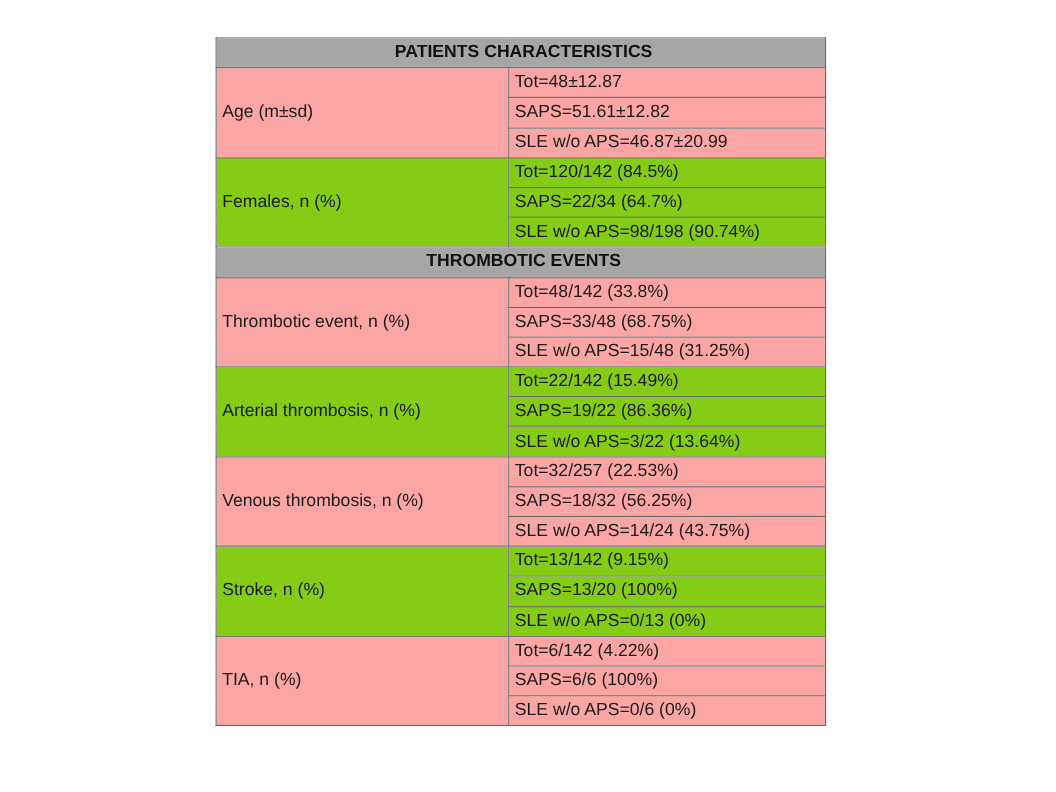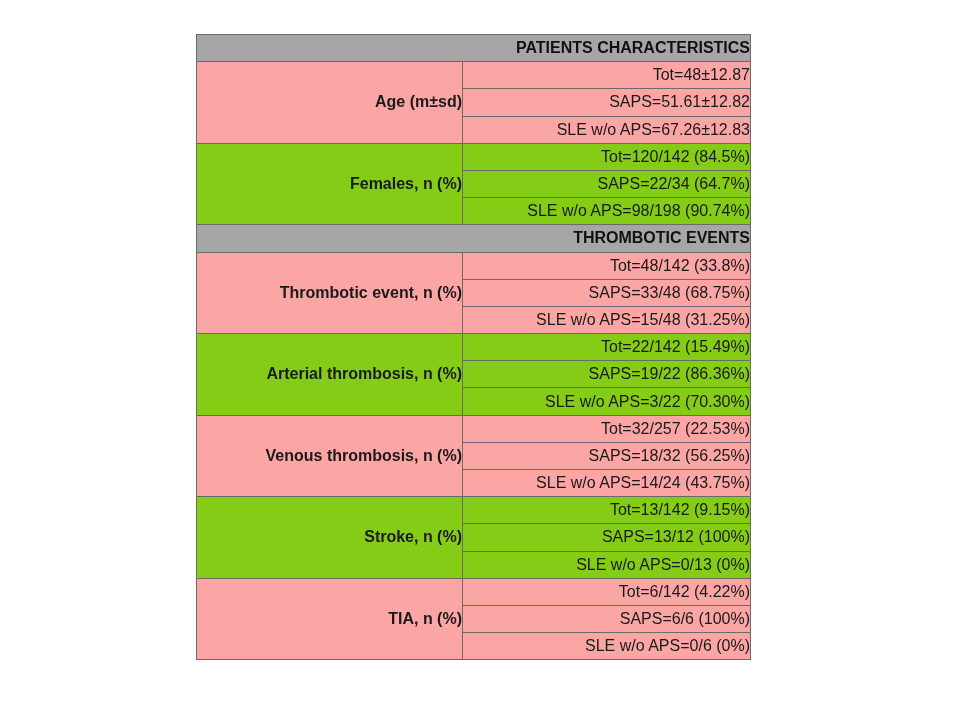--- a/index.html
+++ b/index.html
@@ -7,27 +7,27 @@
          font-family: "Liberation Sans", "DejaVu Sans", sans-serif; }
   table.tbl {
     position: absolute; left: 196px; top: 34px; width: 554px;
     border-collapse: collapse; table-layout: fixed;
     font-size: 16px; color: #1a1a1a;
   }
   table.tbl col.c1 { width: 266px; }
   table.tbl col.c2 { width: 288px; }
   table.tbl td, table.tbl th {
     border: 1.5px solid #6a6a6a; height: 26.2px; padding: 0 0 0 5px;
-    line-height: 26px; white-space: nowrap; overflow: hidden; text-align: right;
+    line-height: 26px; white-space: nowrap; overflow: hidden;
   }
   th.section {
     background: #a6a6a6; font-weight: bold; text-align: center; padding: 0;
     font-size: 16px; color: #111;
   }
-  td.label { font-weight: bold; vertical-align: middle; margin-left: 20px; }
+  td.label { font-weight: normal; vertical-align: middle; margin-left: 20px; }
   tr.shade td { background: #84cc16; }
   tr.plain td { background: #fca5a5; }
 </style>
 </head>
 <body>
 
 <table class="tbl">
   <colgroup>
       <col class="c1">
       <col class="c2">
@@ -37,21 +37,21 @@
         <th colspan="2" class="section">PATIENTS CHARACTERISTICS</th>
       </tr>
       <tr class="plain">
         <td rowspan="3" class="label">Age (m±sd)</td>
         <td class="value">Tot=48±12.87</td>
       </tr>
       <tr class="plain">
         <td class="value">SAPS=51.61±12.82</td>
       </tr>
       <tr class="plain">
-        <td class="value">SLE w/o APS=67.26±12.83</td>
+        <td class="value">SLE w/o APS=46.87±20.99</td>
       </tr>
       <tr class="shade">
         <td rowspan="3" class="label">Females, n (%)</td>
         <td class="value">Tot=120/142 (84.5%)</td>
       </tr>
       <tr class="shade">
         <td class="value">SAPS=22/34 (64.7%)</td>
       </tr>
       <tr class="shade">
         <td class="value">SLE w/o APS=98/198 (90.74%)</td>
@@ -70,38 +70,38 @@
         <td class="value">SLE w/o APS=15/48 (31.25%)</td>
       </tr>
       <tr class="shade">
         <td rowspan="3" class="label">Arterial thrombosis, n (%)</td>
         <td class="value">Tot=22/142 (15.49%)</td>
       </tr>
       <tr class="shade">
         <td class="value">SAPS=19/22 (86.36%)</td>
       </tr>
       <tr class="shade">
-        <td class="value">SLE w/o APS=3/22 (70.30%)</td>
+        <td class="value">SLE w/o APS=3/22 (13.64%)</td>
       </tr>
       <tr class="plain">
         <td rowspan="3" class="label">Venous thrombosis, n (%)</td>
         <td class="value">Tot=32/257 (22.53%)</td>
       </tr>
       <tr class="plain">
         <td class="value">SAPS=18/32 (56.25%)</td>
       </tr>
       <tr class="plain">
         <td class="value">SLE w/o APS=14/24 (43.75%)</td>
       </tr>
       <tr class="shade">
         <td rowspan="3" class="label">Stroke, n (%)</td>
         <td class="value">Tot=13/142 (9.15%)</td>
       </tr>
       <tr class="shade">
-        <td class="value">SAPS=13/12 (100%)</td>
+        <td class="value">SAPS=13/20 (100%)</td>
       </tr>
       <tr class="shade">
         <td class="value">SLE w/o APS=0/13 (0%)</td>
       </tr>
       <tr class="plain">
         <td rowspan="3" class="label">TIA, n (%)</td>
         <td class="value">Tot=6/142 (4.22%)</td>
       </tr>
       <tr class="plain">
         <td class="value">SAPS=6/6 (100%)</td>

